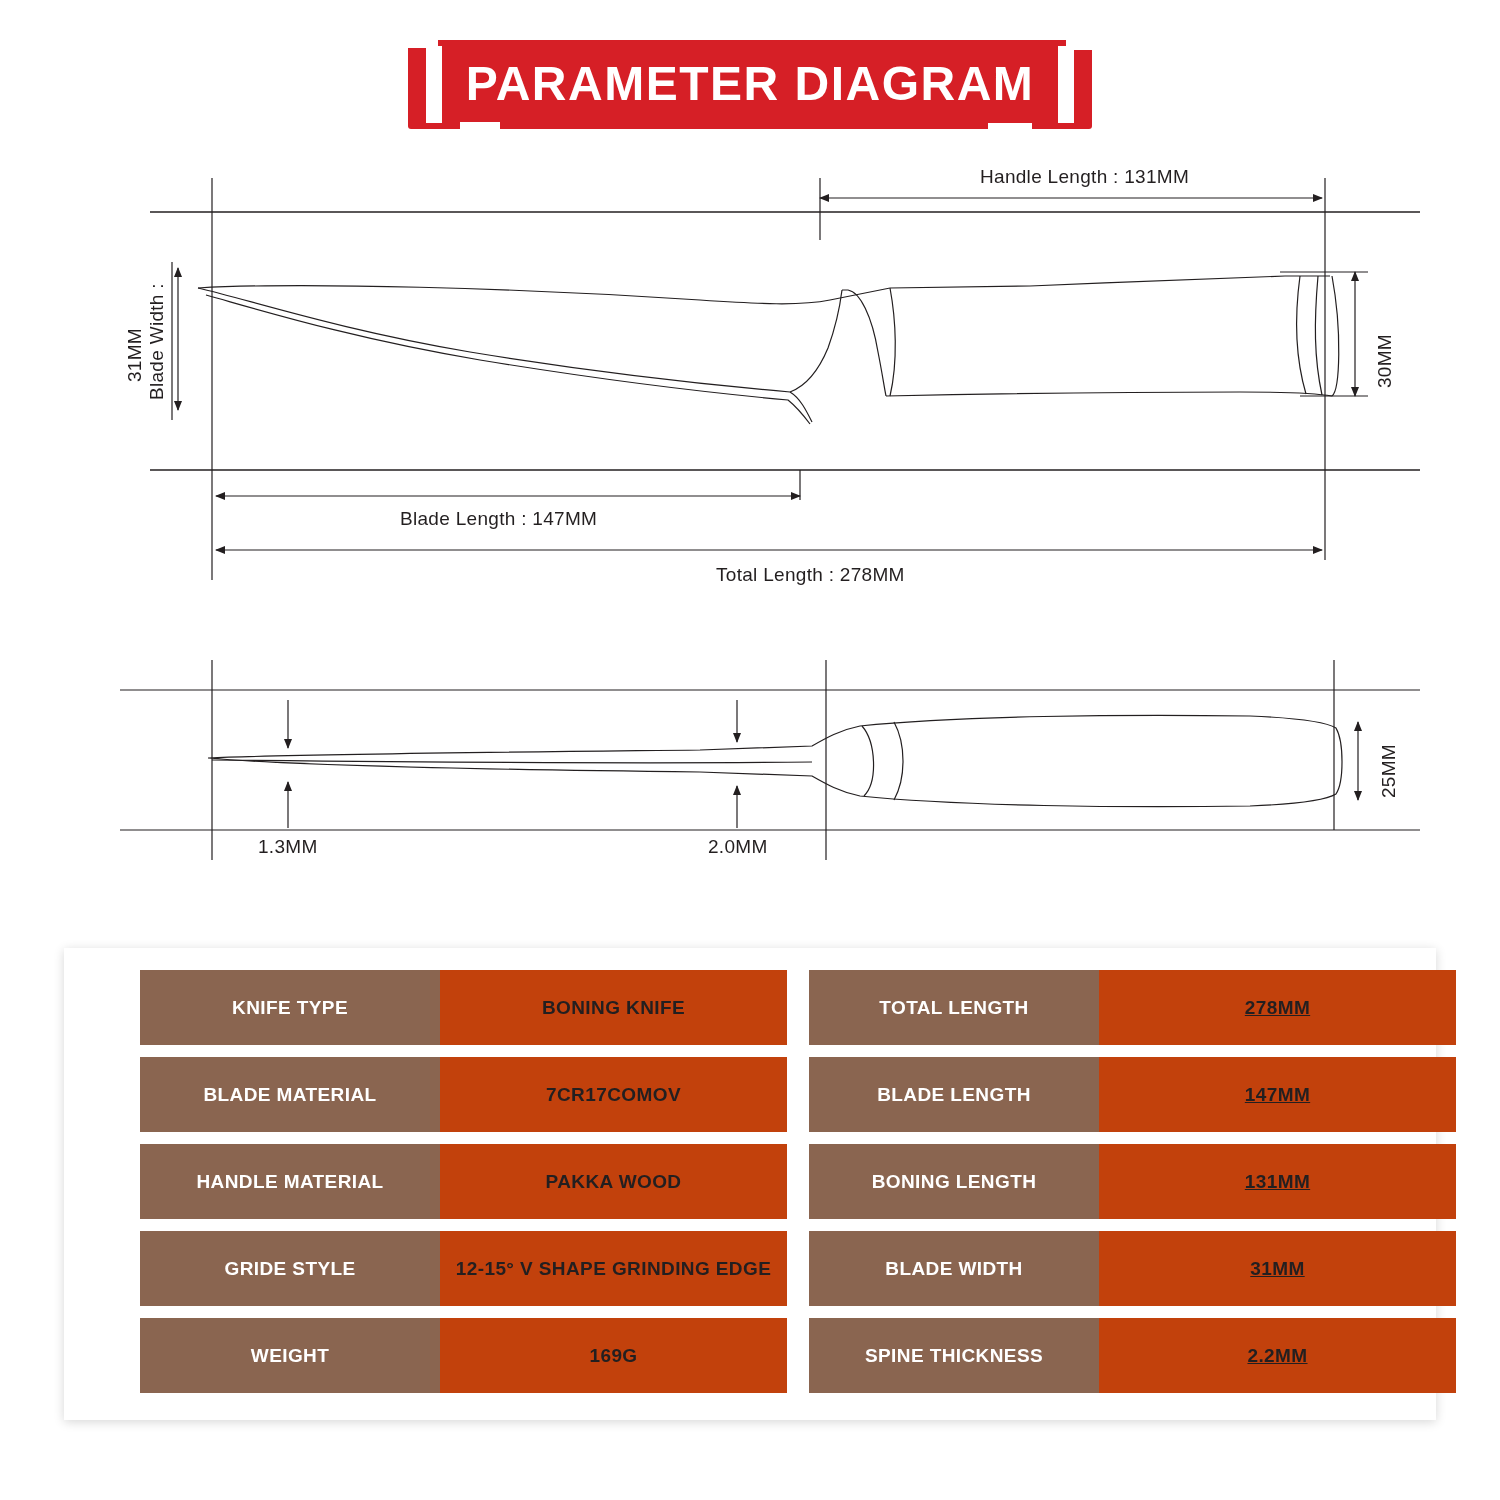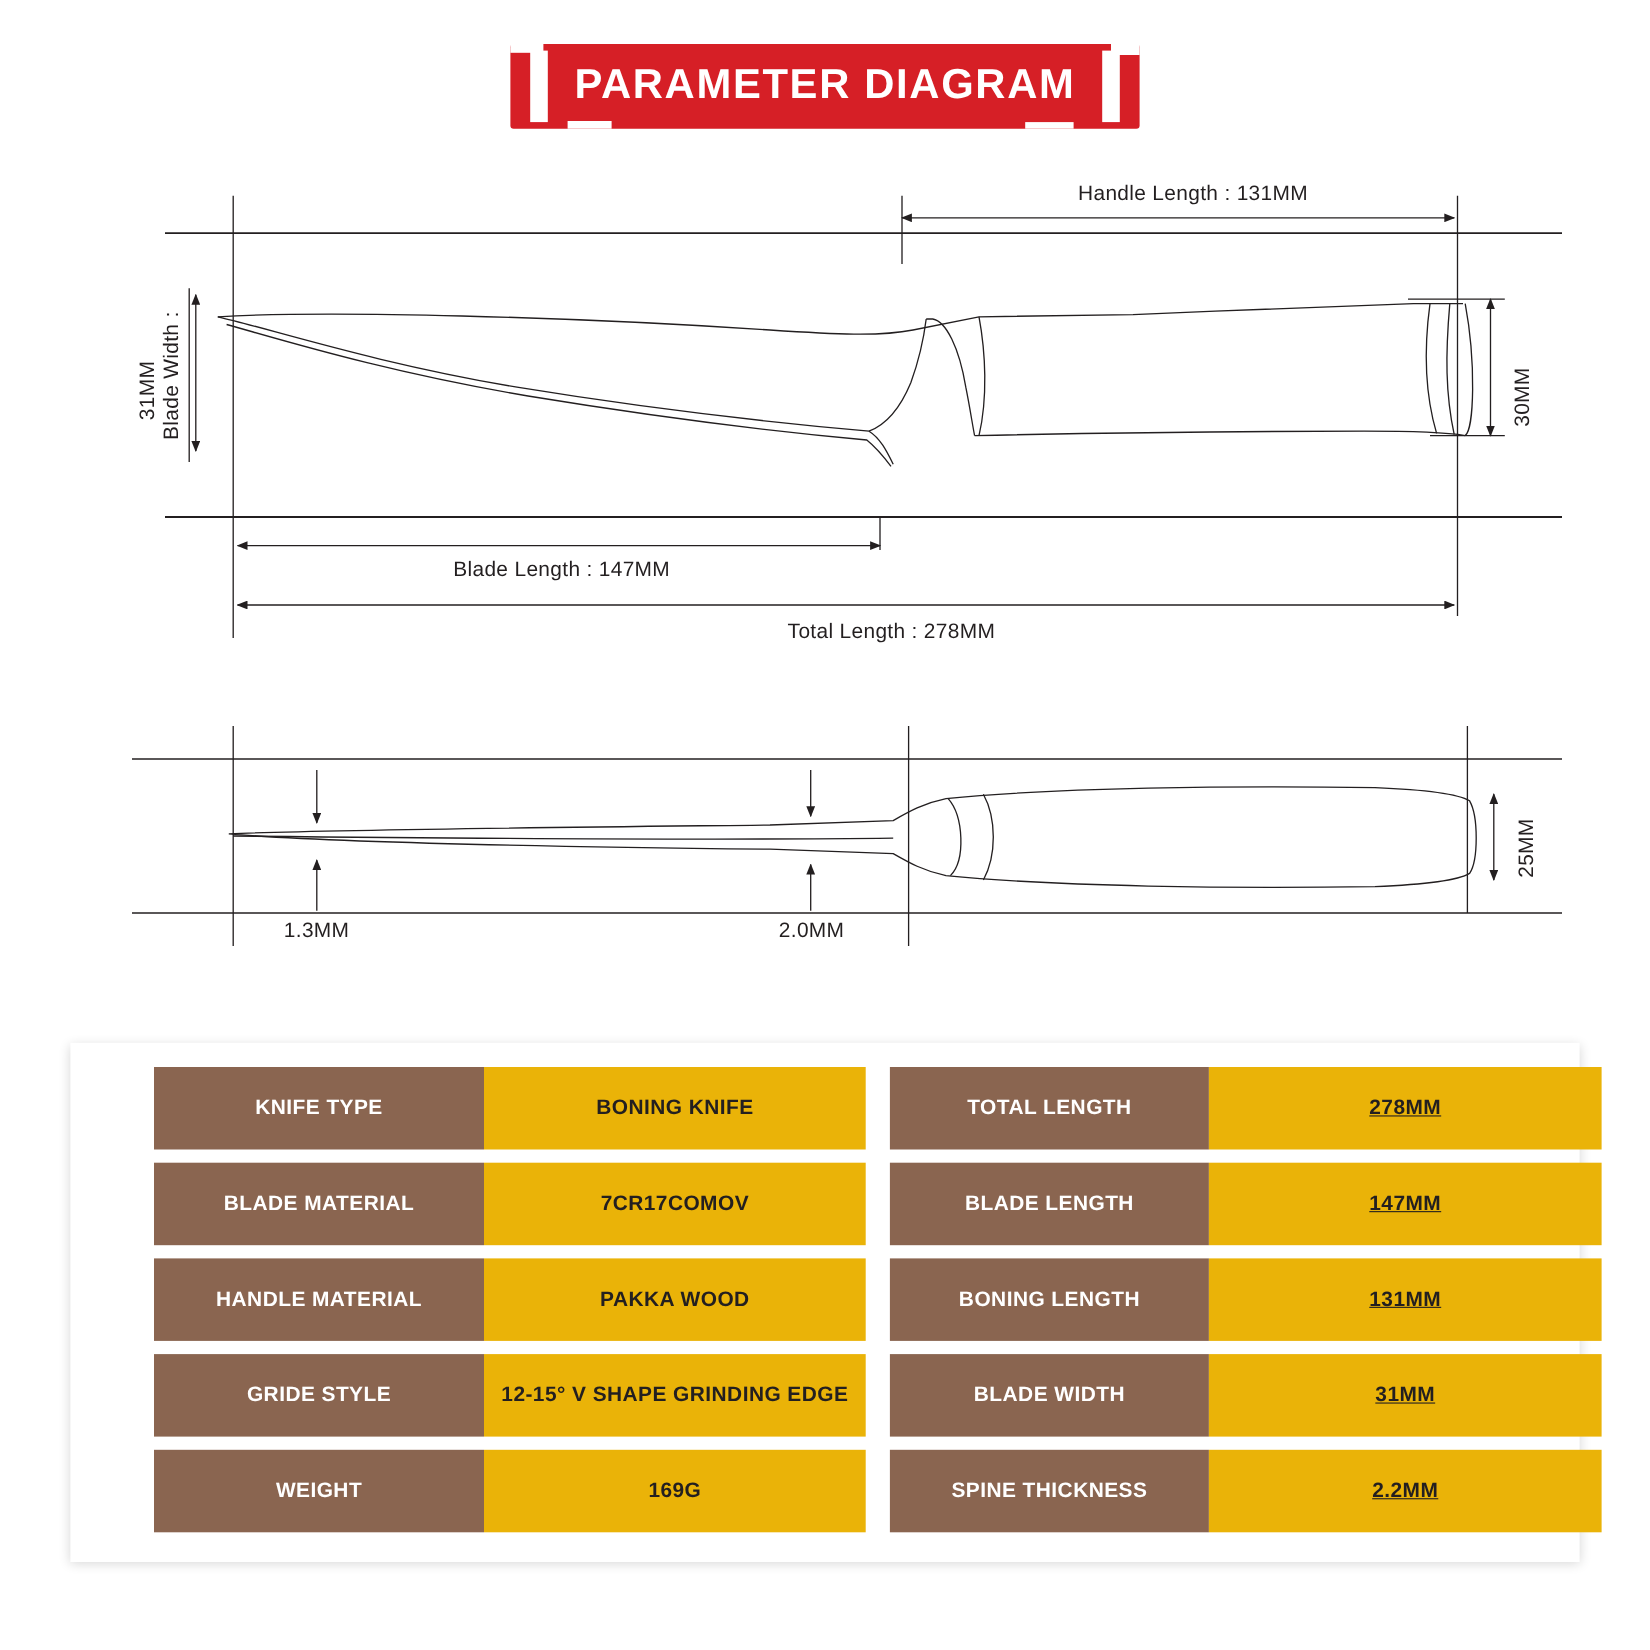--- a/index.html
+++ b/index.html
@@ -43,21 +43,21 @@
   .title-banner::before { left: 18px; }
   .title-banner::after  { right: 18px; }
   .title-nick {
     position: absolute;
     background: #ffffff;
   }
   .title-text {
     position: relative;
     z-index: 3;
     color: #ffffff;
-    font-size: 38px;
+    font-size: 48px;
     font-weight: bold;
     letter-spacing: 1.5px;
     white-space: nowrap;
   }
 
   
   .diagram {
     position: absolute;
     left: 0;
     top: 0;
@@ -111,21 +111,21 @@
     color: #ffffff;
     font-size: 19px;
     font-weight: bold;
     letter-spacing: 0.4px;
     display: flex;
     align-items: center;
     justify-content: center;
     text-align: center;
   }
   .spec-val {
-    background: #eab308;
+    background: #c2410c;
     color: #231f20;
     font-size: 19px;
     font-weight: bold;
     letter-spacing: 0.4px;
     display: flex;
     align-items: center;
     justify-content: center;
     text-align: center;
   }
   .col-left .spec-key  { width: 300px; }
@@ -231,21 +231,21 @@
   </g>
 </svg>
 
 <div class="lbl" style="left:980px; top:166px;">Handle Length : 131MM</div>
 
 <div class="lbl vert" style="left:146px; top:400px;">Blade Width :</div>
 <div class="lbl vert" style="left:124px; top:382px;">31MM</div>
 
 <div class="lbl vert" style="left:1374px; top:388px;">30MM</div>
 
-<div class="lbl" style="left:412px; top:508px;">Blade Length : 147MM</div>
+<div class="lbl" style="left:400px; top:508px;">Blade Length : 147MM</div>
 <div class="lbl" style="left:684px; top:564px;margin-left:32px;">Total Length : 278MM</div>
 
 <div class="lbl" style="left:258px; top:836px;">1.3MM</div>
 <div class="lbl" style="left:708px; top:836px;">2.0MM</div>
 <div class="lbl vert" style="left:1378px; top:798px;">25MM</div>
 
 <div class="spec-card">
   <div class="spec-grid">
 
     <div class="spec-col col-left">

